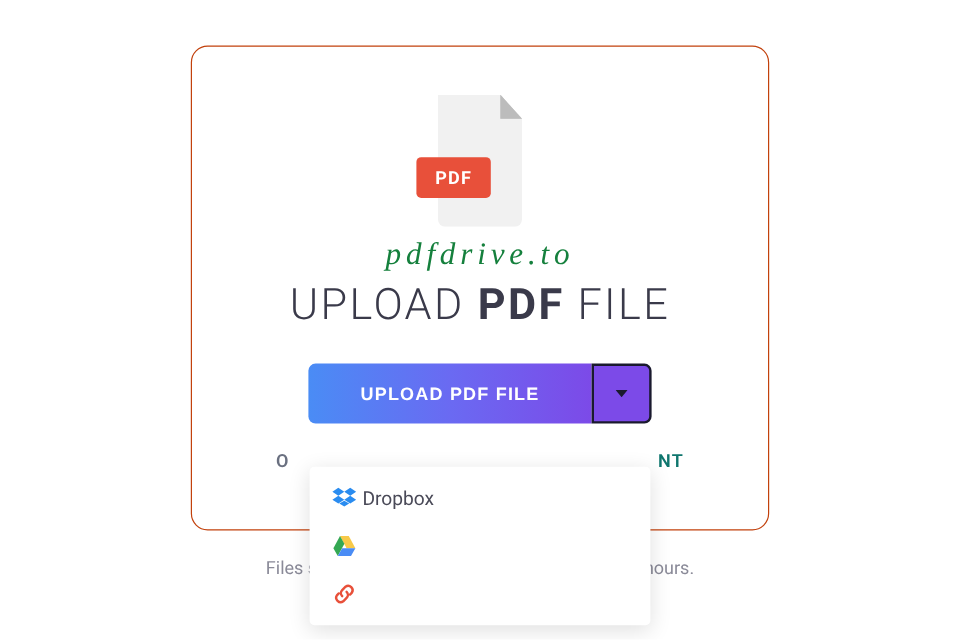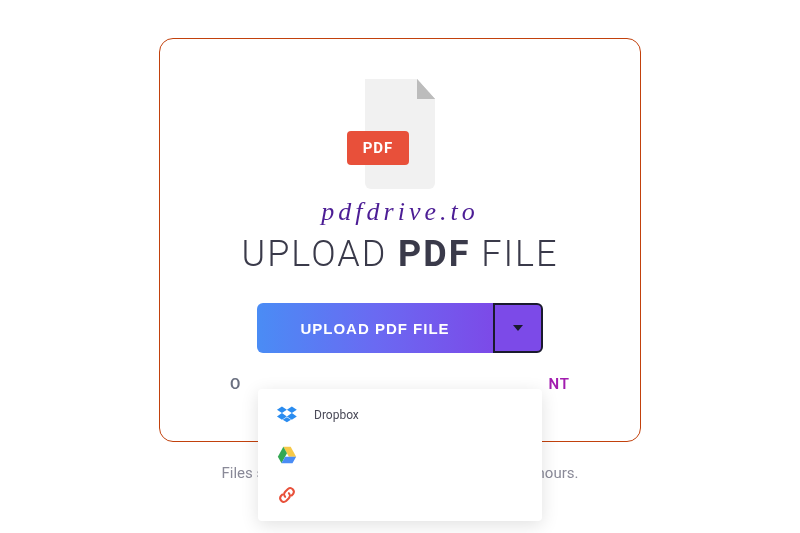--- a/index.html
+++ b/index.html
@@ -32,21 +32,21 @@
     width: 90px;
     height: 110px;
   }
   .watermark {
     position: absolute;
     top: 197px;
     font-family: Georgia, "Times New Roman", serif;
     font-style: italic;
     font-size: 26px;
     letter-spacing: 4px;
-    color: #4c1d95;
+    color: #15803d;
     z-index: 10;
     pointer-events: none;
   }
   .heading {
     margin-top: 44px;
     font-size: 36px;
     font-weight: 300;
     letter-spacing: 2px;
     color: #3a3a4a;
   }
@@ -84,39 +84,39 @@
   .hidden-row {
     margin-top: 22px;
     width: 340px;
     display: flex;
     justify-content: space-between;
     font-size: 15px;
     font-weight: 600;
     letter-spacing: 1px;
     color: #6a7080;
   }
-  .hidden-row .right-frag { color: #a21caf; }
+  .hidden-row .right-frag { color: #0f766e; }
   .dropdown-menu {
     position: absolute;
     top: 350px;
     left: 50%;
     transform: translateX(-50%);
     width: 284px;
     background: #fff;
     box-shadow: 0 4px 18px rgba(0,0,0,0.12);
     border-radius: 4px;
     padding: 6px 0;
     z-index: 5;
   }
   .menu-item {
     display: flex;
     align-items: center;
-    gap: 16px;
+    gap: 4px;
     padding: 9px 18px;
-    font-size: 12px;
+    font-size: 16px;
     color: #4a4a58;
     cursor: pointer;
   }
   .menu-icon { width: 22px; height: 22px; flex-shrink: 0; }
   .footer-text {
     margin-top: 22px;
     font-size: 15px;
     color: #8a8a98;
   }
 </style>

